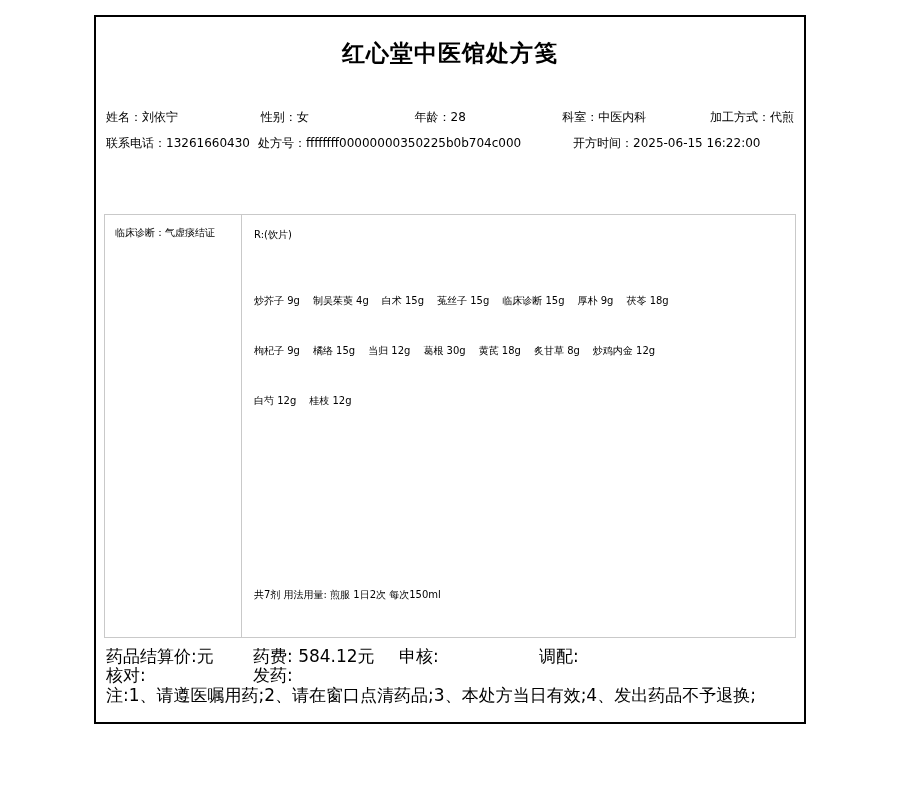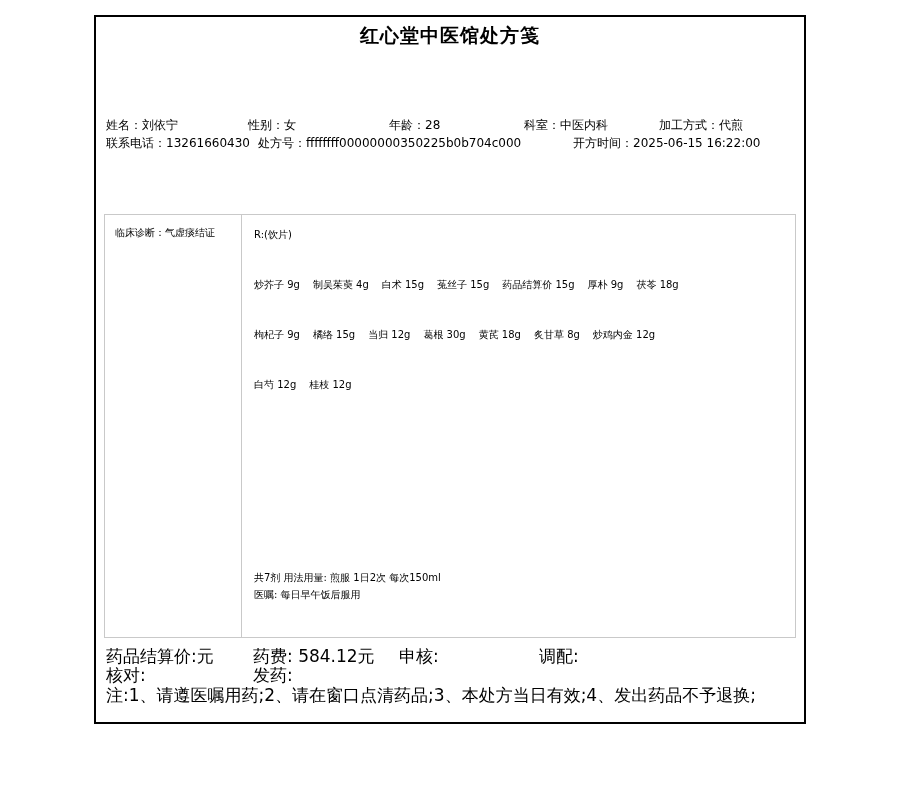--- a/index.html
+++ b/index.html
@@ -15,37 +15,37 @@
     position: relative;
     width: 712px;
     height: 709px;
     box-sizing: border-box;
     border: 2px solid #000000;
     margin: 15px auto 0 auto;
     background: #ffffff;
   }
   .title {
     position: absolute;
-    top: 6px;
+    top: 21px;
     left: 0;
     right: 0;
     text-align: center;
-    font-size: 19px;
+    font-size: 23px;
     font-weight: bold;
     letter-spacing: 1px;
   }
   .info-row {
     position: absolute;
     left: 10px;
     right: 10px;
     display: flex;
     font-size: 12px;
     white-space: nowrap;
   }
-  .info-row-1 { top: 100px; }
+  .info-row-1 { top: 92px; justify-content: space-between; }
   .info-row-2 { top: 118px; }
   .info-cell { flex: 0 0 auto; }
   .r1c0 { width: 142px; }
   .r1c1 { width: 141px; }
   .r1c2 { width: 135px; }
   .r1c3 { width: 135px; }
   .r2c0 { width: 152px; }
   .r2c1 { width: 315px; }
   .rx-box {
     position: absolute;
@@ -65,20 +65,21 @@
     border-right: 1px solid #c9c9c9;
     padding: 10px;
     line-height: 1.65;
   }
   .rx-right {
     flex: 1 1 auto;
     display: flex;
     flex-direction: column;
     padding: 12px 10px 34px 12px;
     box-sizing: border-box;
+    gap: 16px;
   }
   .rx-form-line { line-height: 15px; }
   .herb-line { margin-top: 35px; line-height: 15px; white-space: nowrap; }
   .herb + .herb { margin-left: 13px; }
   .rx-bottom {
     margin-top: auto;
     display: flex;
     align-items: flex-start;
   }
   .rx-usage { flex: 1 1 auto; line-height: 17px; }
@@ -116,28 +117,27 @@
     <div class="info-cell r2c0"><span class="lbl">联系电话：</span><span class="val">13261660430</span></div>
     <div class="info-cell r2c1"><span class="lbl">处方号：</span><span class="val">ffffffff00000000350225b0b704c000</span></div>
     <div class="info-cell"><span class="lbl">开方时间：</span><span class="val">2025-06-15 16:22:00</span></div>
   </div>
 
   <div class="rx-box">
     <div class="rx-left"><span class="lbl">临床诊断：</span><span class="val">气虚痰结证</span></div>
     <div class="rx-right">
       <div class="rx-form-line">R:(饮片)</div>
       <div id="herb-lines">
-          <div class="herb-line"><span class="herb">炒芥子 9g</span><span class="herb">制吴茱萸 4g</span><span class="herb">白术 15g</span><span class="herb">菟丝子 15g</span><span class="herb">药品结算价 15g</span><span class="herb">厚朴 9g</span><span class="herb">茯苓 18g</span></div>
+          <div class="herb-line"><span class="herb">炒芥子 9g</span><span class="herb">制吴茱萸 4g</span><span class="herb">白术 15g</span><span class="herb">菟丝子 15g</span><span class="herb">临床诊断 15g</span><span class="herb">厚朴 9g</span><span class="herb">茯苓 18g</span></div>
           <div class="herb-line"><span class="herb">枸杞子 9g</span><span class="herb">橘络 15g</span><span class="herb">当归 12g</span><span class="herb">葛根 30g</span><span class="herb">黄芪 18g</span><span class="herb">炙甘草 8g</span><span class="herb">炒鸡内金 12g</span></div>
           <div class="herb-line"><span class="herb">白芍 12g</span><span class="herb">桂枝 12g</span></div>
         </div>
       <div class="rx-bottom">
         <div class="rx-usage">
           <div>共7剂 用法用量: 煎服 1日2次 每次150ml</div>
-          <div><span class="lbl">医嘱:</span> <span class="val">每日早午饭后服用</span></div>
         </div>
       </div>
     </div>
   </div>
 
   <div class="fee-block">
     <div class="fee-row">
       <div class="fc0"><span class="lbl">药品结算价:</span><span class="val">元</span></div>
       <div class="fc1"><span class="lbl">药费:</span> <span class="val">584.12元</span></div>
       <div class="fc2"><span class="lbl">申核:</span><span class="val"></span></div>

